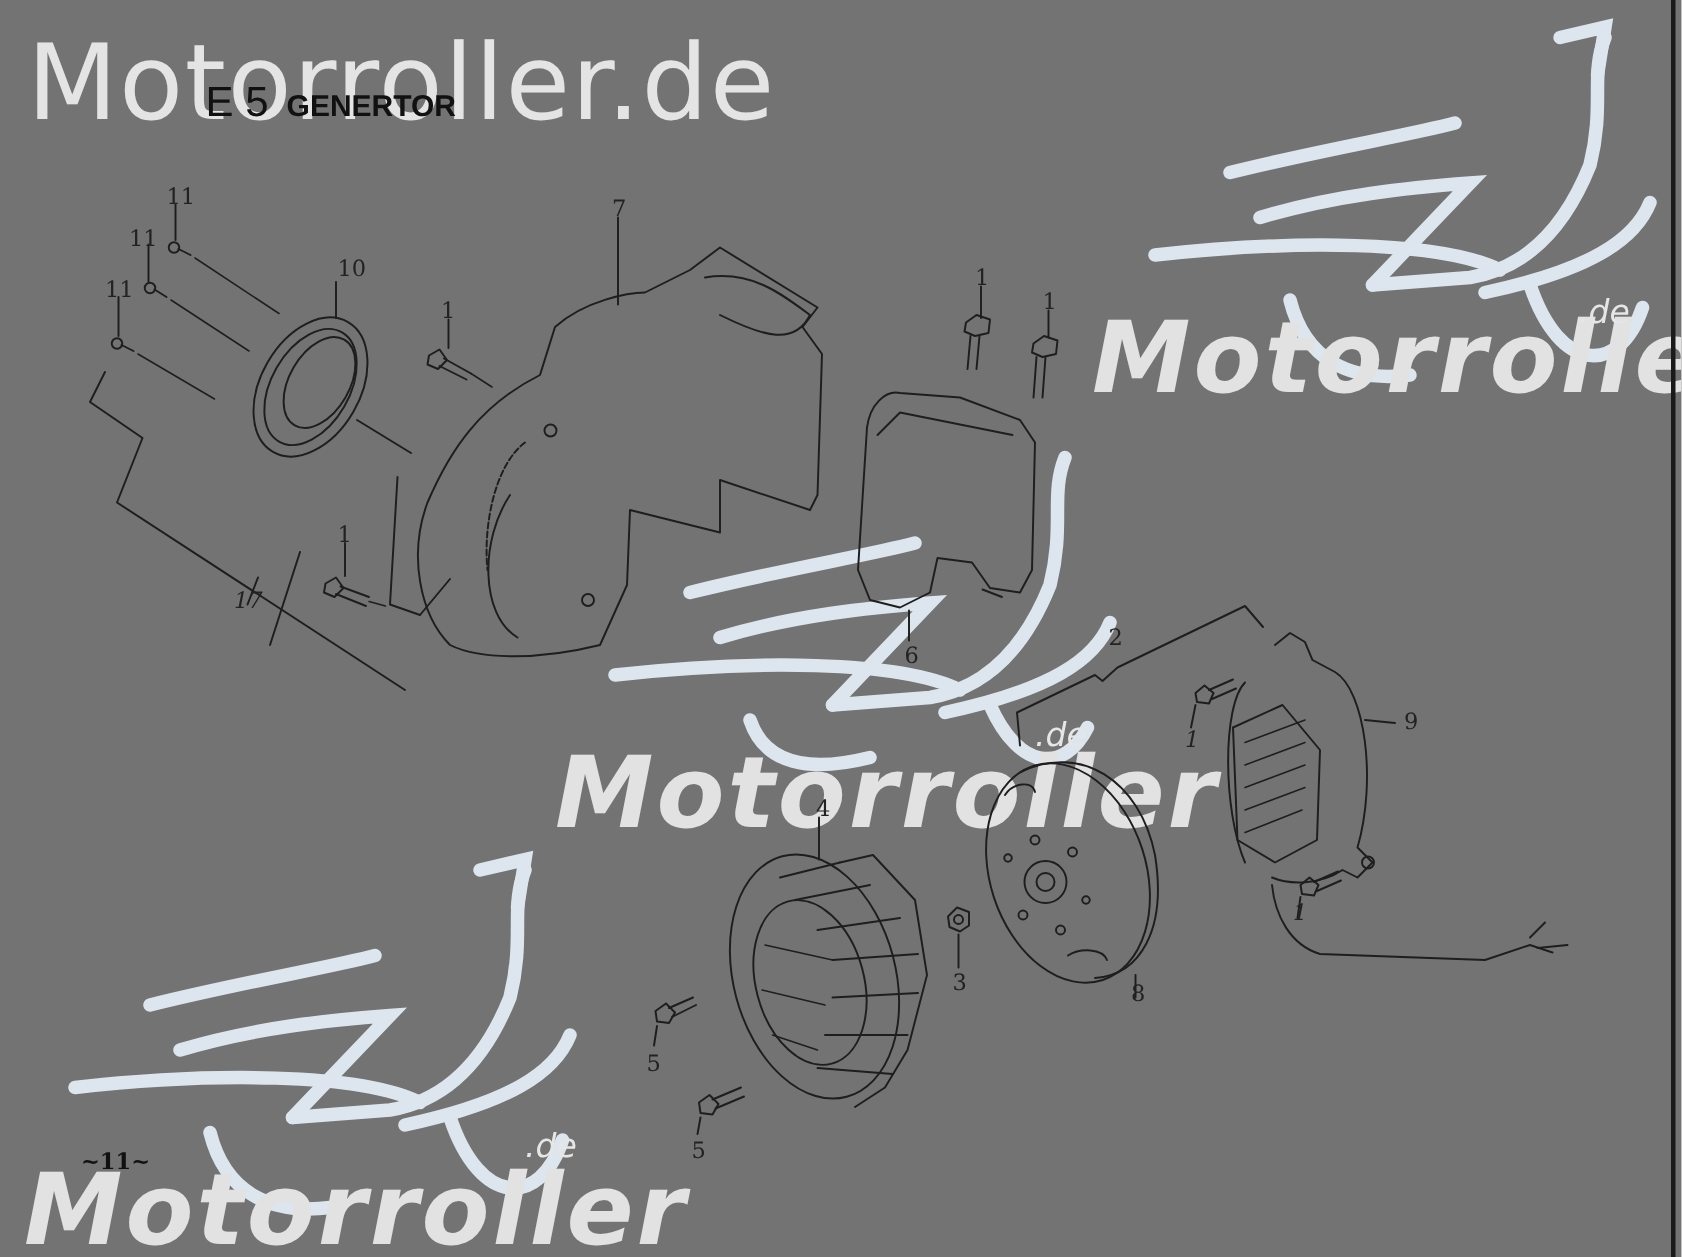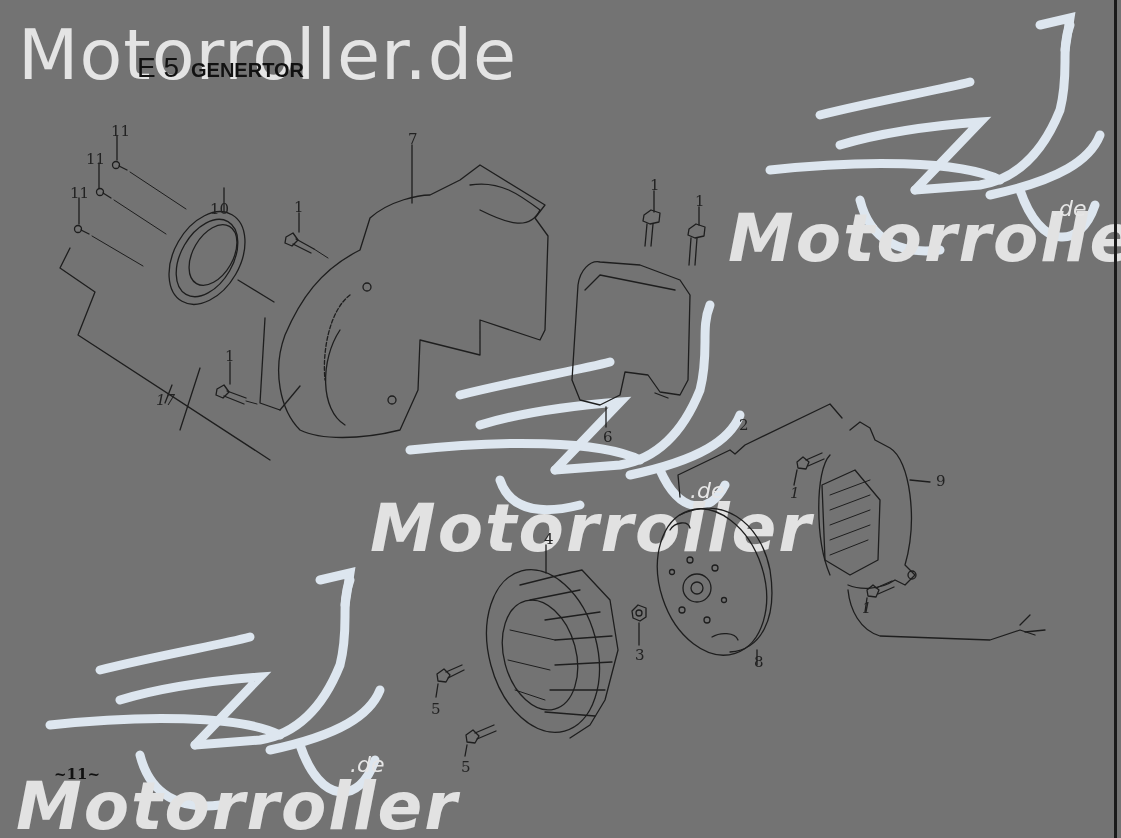--- a/index.html
+++ b/index.html
@@ -209,21 +209,21 @@
         <path d="M867 590 L873 585 L879 590 L876 597 L868 596 Z"></path>
         <path d="M876 588 L892 581 M878 594 L894 587"></path>
         <path d="M867 598 L865 612"></path>
       </g>
     </g>
   </svg>
 
   <div class="callout" style="left:111px; top:124px;">11</div>
   <div class="callout" style="left:86px; top:152px;">11</div>
   <div class="callout" style="left:70px; top:186px;">11</div>
-  <div class="callout" style="left:210px; top:172px;margin-top:30px;">10</div>
+  <div class="callout" style="left:225px; top:172px;">10</div>
   <div class="callout" style="left:408px; top:132px;">7</div>
   <div class="callout" style="left:294px; top:200px;">1</div>
   <div class="callout" style="left:225px; top:349px;">1</div>
   <div class="callout it" style="left:156px; top:393px;">17</div>
   <div class="callout" style="left:650px; top:178px;">1</div>
   <div class="callout" style="left:695px; top:194px;">1</div>
   <div class="callout" style="left:603px; top:430px;">6</div>
   <div class="callout" style="left:739px; top:418px;">2</div>
   <div class="callout" style="left:936px; top:474px;">9</div>
   <div class="callout it" style="left:790px; top:486px;">1</div>

